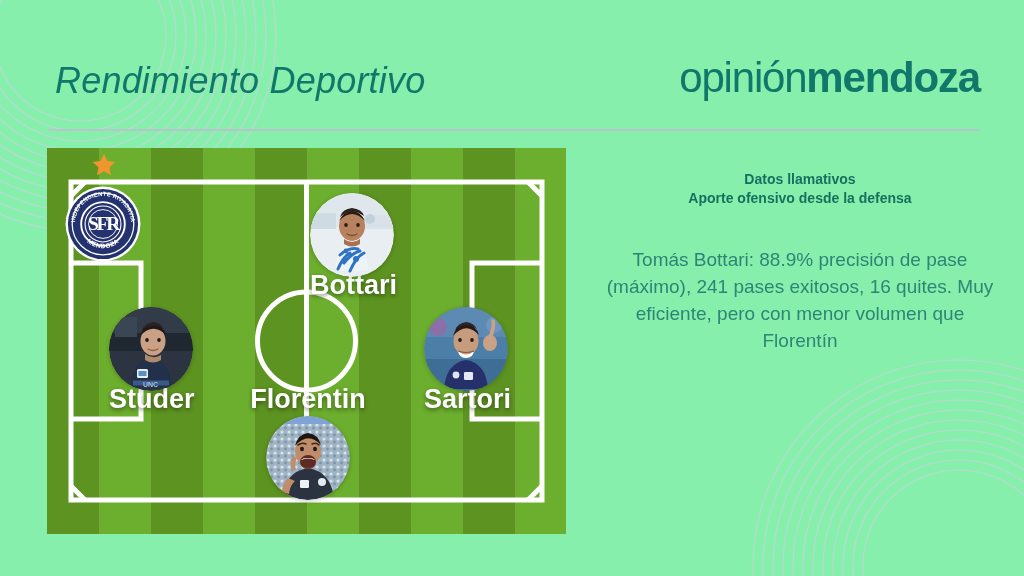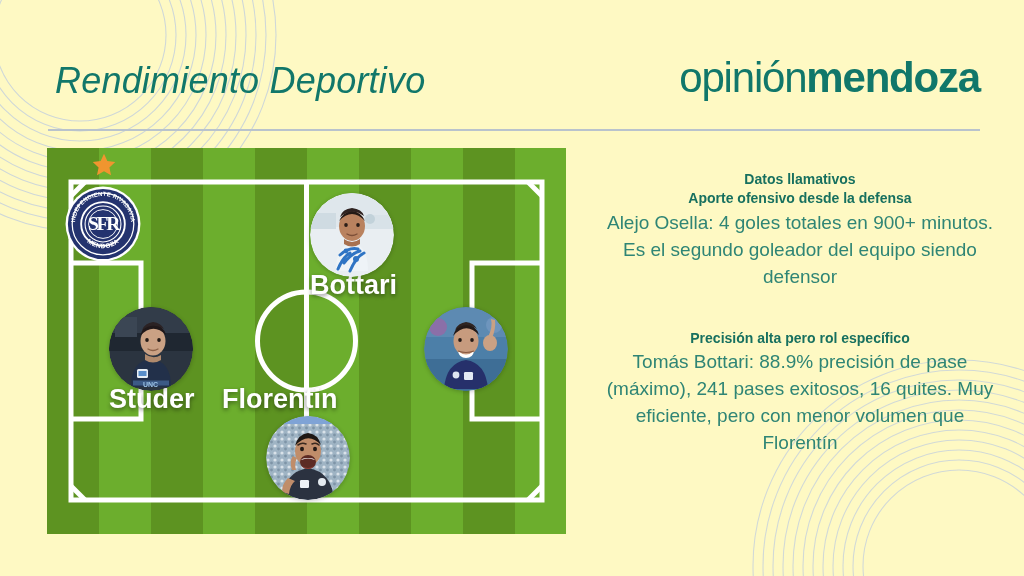--- a/index.html
+++ b/index.html
@@ -5,21 +5,21 @@
   * { margin:0; padding:0; box-sizing:border-box; }
   html, body {
     width:1024px; height:576px;
     background:#ffffff;
     font-family:"Liberation Sans", sans-serif;
     overflow:hidden;
   }
   #slide {
     position:relative;
     width:1024px; height:576px;
-    background:#fef9c3;
+    background:#86efac;
   }
 
   
   .corner-arcs { position:absolute; pointer-events:none; }
   #arcs-topleft { left:-130px; top:-175px; width:420px; height:420px; }
   #arcs-bottomright { right:-150px; bottom:-205px; width:430px; height:430px; }
 
   
   #header {
     position:absolute; left:0; top:58px; width:1024px; height:78px;
@@ -78,21 +78,21 @@
     white-space:nowrap; line-height:1.1;
   }
   #player-bottari   { left:219px; top:45px;  width:84px;margin-left:44px; }
   #player-studer    { left:62px;  top:159px; width:84px; }
   #player-sartori   { left:377px; top:159px; width:84px; }
   #player-florentin { left:219px; top:268px; width:84px; }
   #label-florentin {
     position:absolute; left:175px; top:236px; width:172px;
     font-size:27px; font-weight:700; color:#ffffff;
     text-shadow:0 2px 4px rgba(0,0,0,.45);
-    text-align:left; white-space:nowrap;
+    text-align:center; white-space:nowrap;
   }
 
   
   #info-panel {
     position:absolute; left:598px; top:170px;
     width:404px;
     text-align:center;
   }
   .info-block + .info-block { margin-top:38px; }
   .info-heading {
@@ -279,20 +279,21 @@
             <ellipse cx="42" cy="34" rx="12.5" ry="14.5" fill="#c79b7e"></ellipse>
             <path d="M29 29 q13 -15 26 -1 q-3 -10 -13 -11 q-10 1 -13 12 Z" fill="#241a18"></path>
             <path d="M31 23 q11 -9 22 -1 q-3 -6 -11 -7 q-8 1 -11 8 Z" fill="#2f2421"></path>
             <ellipse cx="36" cy="33" rx="1.8" ry="2" fill="#241a16"></ellipse>
             <ellipse cx="48" cy="33" rx="1.8" ry="2" fill="#241a16"></ellipse>
             <path d="M34 44 q8 7 16 0 q-1 7 -8 7 q-7 0 -8 -7 Z" fill="#ffffff"></path>
             <path d="M34 44 q8 3 16 0" stroke="#8a5a42" stroke-width="1.2" fill="none"></path>
           </g>
         </svg>
       </div>
+      <div class="player-name">Sartori</div>
     </div>
 
     <div class="player" id="player-florentin">
       <div class="player-photo">
         <svg viewBox="0 0 84 84">
           <defs>
             <clipPath id="clipF">
                 <circle cx="42" cy="42" r="42"></circle>
               </clipPath>
             <pattern id="crowd" width="7" height="7" patternUnits="userSpaceOnUse">
@@ -325,23 +326,21 @@
 
     <div id="label-florentin">Florentin</div>
 
   </div>
 
   <div id="info-panel">
 
     <div class="info-block">
       <div class="info-heading">Datos llamativos</div>
       <div class="info-heading">Aporte ofensivo desde la defensa</div>
-      <div class="info-body">Alejo Osella: 4 goles totales en 900+ minutos. Es el segundo goleador del equipo siendo defensor</div>
     </div>
 
     <div class="info-block">
-      <div class="info-heading">Precisión alta pero rol específico</div>
       <div class="info-body">Tomás Bottari: 88.9% precisión de pase (máximo), 241 pases exitosos, 16 quites. Muy eficiente, pero con menor volumen que Florentín</div>
     </div>
 
   </div>
 
 </div>
 
 </body></html>

